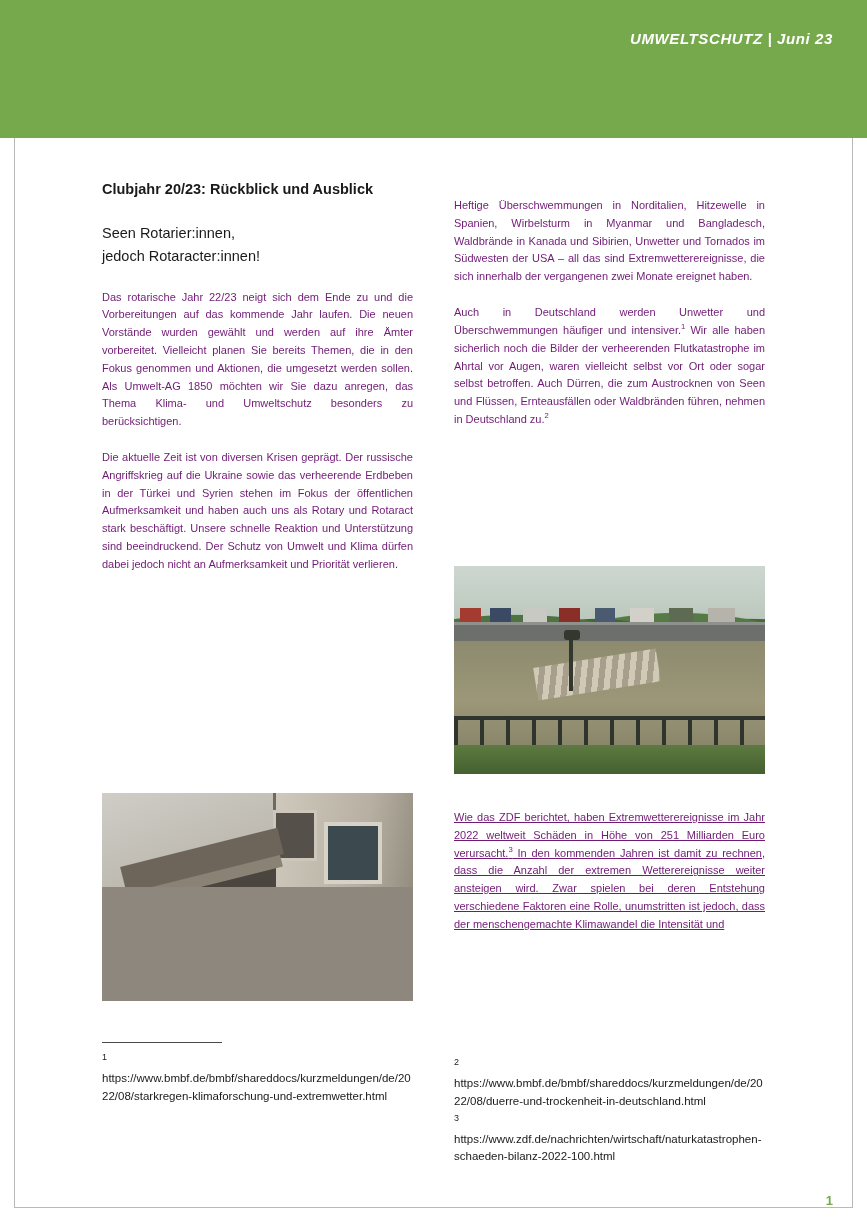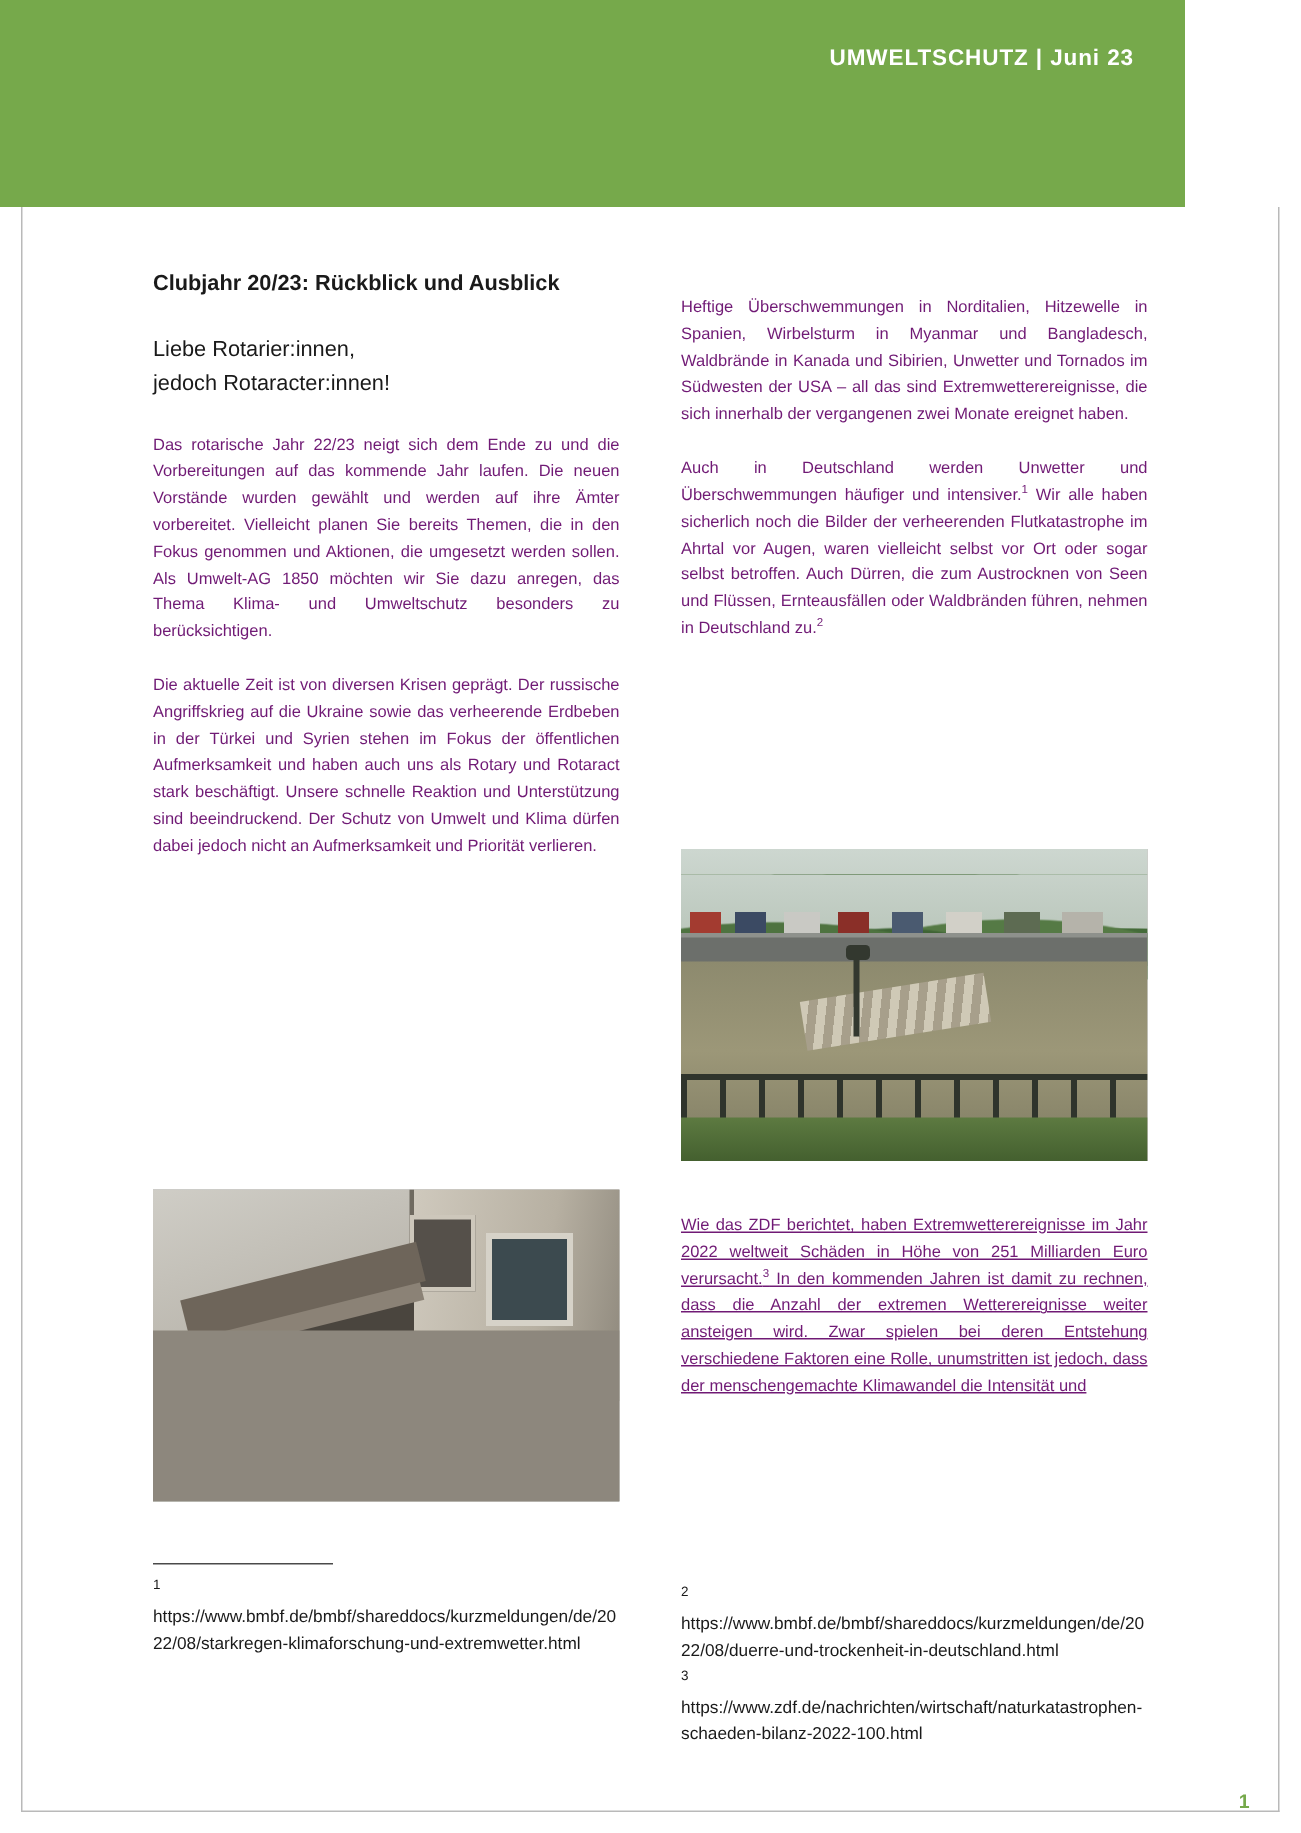--- a/index.html
+++ b/index.html
@@ -16,24 +16,25 @@
     height: 1222px;
     background: #ffffff;
     box-sizing: border-box;
     overflow: hidden;
   }
   
   .header {
     position: absolute;
     left: 0;
     top: 0;
-    width: 790px;
+    width: 867px;
     height: 138px;
     background: #76a94b;
     box-sizing: border-box;
+    font-style: italic;
   }
   .header-inner {
     position: absolute;
     right: 34px;
     top: 30px;
     text-align: right;
   }
   .kicker {
     color: #ffffff;
     font-size: 15px;
@@ -248,21 +249,21 @@
     <div class="header-inner">
       <div class="kicker">UMWELTSCHUTZ | Juni 23</div>
     </div>
   </div>
 
   <div class="frame"></div>
 
   <div class="col col-left">
     <div class="article-title">Clubjahr 20/23: Rückblick und Ausblick</div>
     <p class="salutation">
-      <span>Liebe Rotarier:innen,</span><br>
+      <span>Seen Rotarier:innen,</span><br>
       <span>jedoch Rotaracter:innen!</span>
     </p>
     <p class="body">Das rotarische Jahr 22/23 neigt sich dem Ende zu und die Vorbereitungen auf das kommende Jahr laufen. Die neuen Vorstände wurden gewählt und werden auf ihre Ämter vorbereitet. Vielleicht planen Sie bereits Themen, die in den Fokus genommen und Aktionen, die umgesetzt werden sollen. Als Umwelt-AG 1850 möchten wir Sie dazu anregen, das Thema Klima- und Umweltschutz besonders zu berücksichtigen.</p>
     <p class="body">Die aktuelle Zeit ist von diversen Krisen geprägt. Der russische Angriffskrieg auf die Ukraine sowie das verheerende Erdbeben in der Türkei und Syrien stehen im Fokus der öffentlichen Aufmerksamkeit und haben auch uns als Rotary und Rotaract stark beschäftigt. Unsere schnelle Reaktion und Unterstützung sind beeindruckend. Der Schutz von Umwelt und Klima dürfen dabei jedoch nicht an Aufmerksamkeit und Priorität verlieren.</p>
   </div>
 
   <div class="col col-right">
     <p class="body">Heftige Überschwemmungen in Norditalien, Hitzewelle in Spanien, Wirbelsturm in Myanmar und Bangladesch, Waldbrände in Kanada und Sibirien, Unwetter und Tornados im Südwesten der USA – all das sind Extremwetterereignisse, die sich innerhalb der vergangenen zwei Monate ereignet haben.</p>
     <p class="body"><span>Auch in Deutschland werden Unwetter und Überschwemmungen häufiger und intensiver.</span><sup>1</sup><span> Wir alle haben sicherlich noch die Bilder der verheerenden Flutkatastrophe im Ahrtal vor Augen, waren vielleicht selbst vor Ort oder sogar selbst betroffen. Auch Dürren, die zum Austrocknen von Seen und Flüssen, Ernteausfällen oder Waldbränden führen, nehmen in Deutschland zu.</span><sup>2</sup></p>
   </div>

